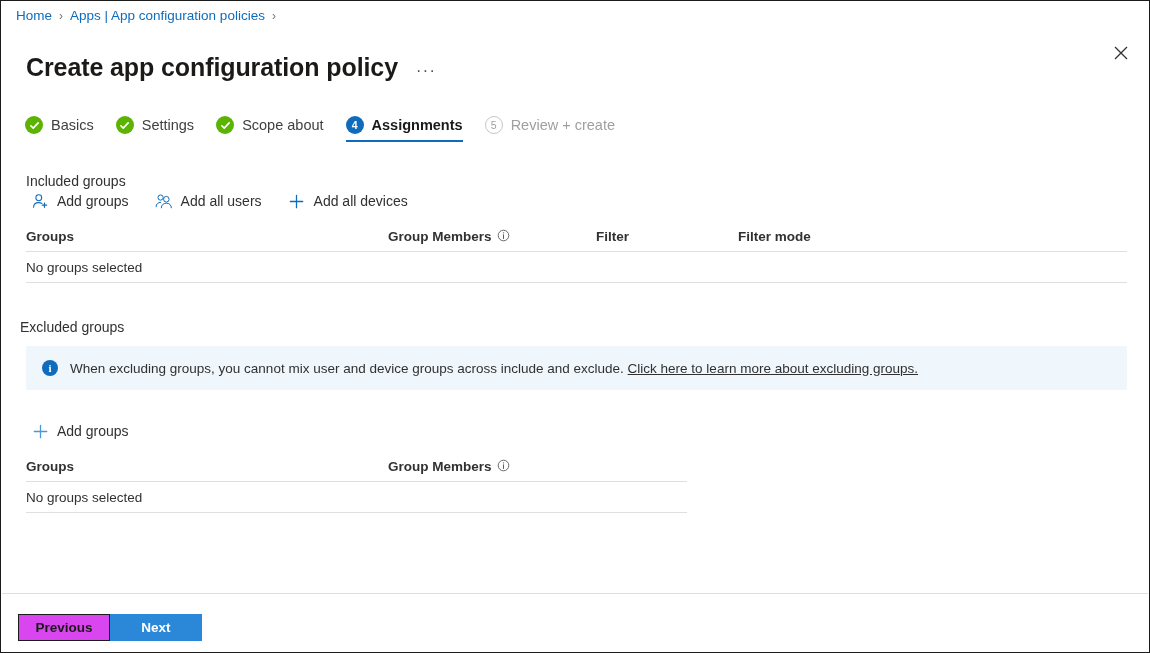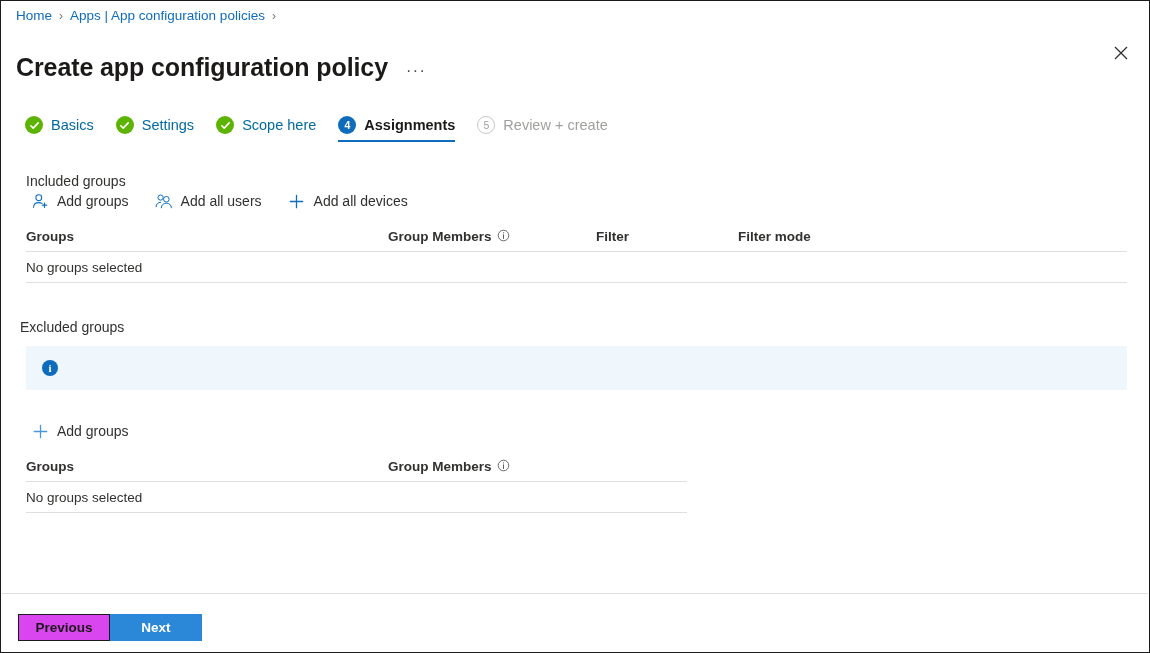--- a/index.html
+++ b/index.html
@@ -39,21 +39,21 @@
   }
   .crumb-sep {
     color: #797775;
     margin: 0 7px;
     font-size: 12px;
   }
 
   
   .title-row {
     position: absolute;
-    left: 15px; top: 32px;
+    left: 25px; top: 32px;
     display: flex; align-items: center;
   }
   .page-title {
     font-size: 25px;
     font-weight: 600;
     color: #1b1a19;
     letter-spacing: -0.1px;
     line-height: 34px;
   }
   .ellipsis-menu {
@@ -88,21 +88,21 @@
     padding-bottom: 8px;
     cursor: pointer;
     position: relative;
   }
   .step .label {
     font-size: 14.5px;
     color: #323130;
     margin-left: 8px;
     white-space: nowrap;
   }
-  .step.done .label { color: #0369a1; }
+  .step.done .label { color: #404040; }
   .step.active .label { font-weight: 700; color: #1b1a19; }
   .step.disabled { cursor: default; }
   .step.disabled .label { color: #a19f9d; }
   .step.active::after {
     content: "";
     position: absolute;
     left: 0; right: 0; bottom: 0;
     height: 2.5px;
     background: #0f6cbd;
   }
@@ -328,21 +328,21 @@
       </span>
       <span class="label">Settings</span>
     </div>
 
     <div class="step done">
       <span class="badge check">
         <svg width="11" height="11" viewBox="0 0 12 12" aria-hidden="true">
           <path d="M2 6.3 L4.6 8.9 L10 3.2" stroke="#ffffff" stroke-width="1.8" fill="none" stroke-linecap="round" stroke-linejoin="round"></path>
         </svg>
       </span>
-      <span class="label">Scope here</span>
+      <span class="label">Scope about</span>
     </div>
 
     <div class="step active">
       <span class="badge num-active">4</span>
       <span class="label">Assignments</span>
     </div>
 
     <div class="step disabled">
       <span class="badge num-disabled">5</span>
       <span class="label">Review + create</span>
@@ -414,20 +414,24 @@
     <div class="brow">
       <div class="bcell">No groups selected</div>
     </div>
     <div class="rule"></div>
   </div>
 
   <div class="section-label" id="excluded-label">Excluded groups</div>
 
   <div class="infobanner">
     <span class="icircle">i</span>
+    <span class="itext">
+      <span>When excluding groups, you cannot mix user and device groups across include and exclude.</span>
+      <a class="ilink">Click here to learn more about excluding groups.</a>
+    </span>
   </div>
 
   <div class="cmdbar" id="excluded-cmdbar">
     <button class="cmd">
       <span class="ico">
         <svg width="17" height="17" viewBox="0 0 18 18" aria-hidden="true">
           <path d="M9 2.4v13.2 M2.4 9h13.2" stroke="#4a96db" stroke-width="1.35" stroke-linecap="round"></path>
         </svg>
       </span>
       <span class="txt">Add groups</span>

